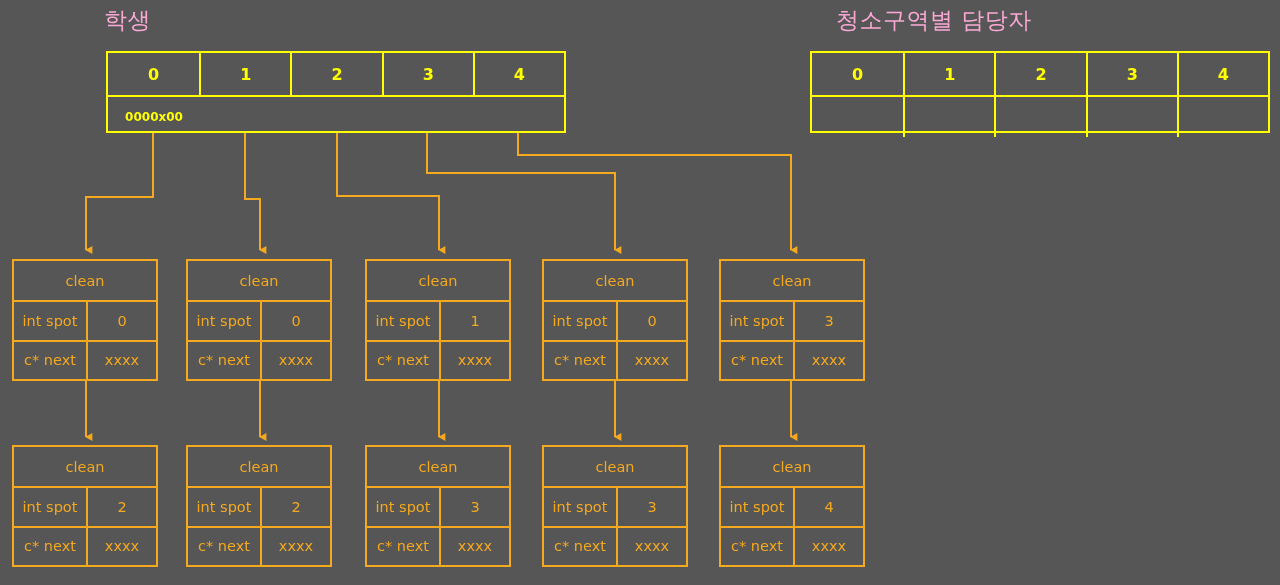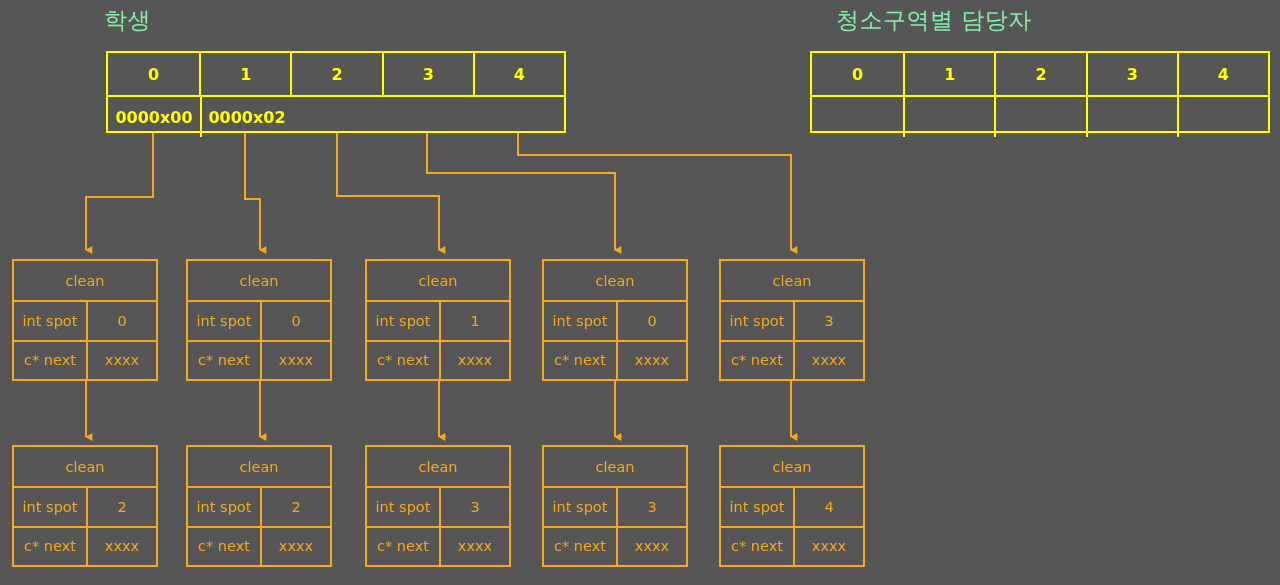--- a/index.html
+++ b/index.html
@@ -8,21 +8,21 @@
     background:#565656;
     font-family:"DejaVu Sans","Liberation Sans",sans-serif;
     overflow:hidden;
     position:relative;
   }
   #stage{position:absolute;left:0;top:0;width:1280px;height:585px;}
 
   
   .title{
     position:absolute;
-    color:#86efac;
+    color:#f9a8d4;
     font-size:23px;
     font-weight:400;
     letter-spacing:0.5px;
     white-space:nowrap;
     line-height:1;
   }
   #title-students{left:104px;top:9px;}
   #title-zones{left:836px;top:9px;}
 
   
@@ -39,21 +39,21 @@
   .array-cell{
     box-sizing:border-box;
     display:flex;align-items:center;justify-content:center;
     color:#ffff00;
     font-weight:bold;
     border-left:2px solid #ffff00;
     white-space:nowrap;
   }
   .array-cell:first-child{border-left:none;}
   .array-row.hdr .array-cell{font-size:16px;}
-  .array-row.val .array-cell{font-size:16px;}
+  .array-row.val .array-cell{font-size:12px;}
 
   #array-students{left:106px;top:51px;width:460px;height:82px;}
   #array-students .array-cell{width:92px;}
   #array-zones{left:810px;top:51px;width:460px;height:82px;}
   #array-zones .array-cell{width:92px;}
 
   
   .node{
     position:absolute;
     width:146px;height:122px;
@@ -103,21 +103,20 @@
   <div class="array" id="array-students">
     <div class="array-row hdr">
       <div class="array-cell">0</div>
       <div class="array-cell">1</div>
       <div class="array-cell">2</div>
       <div class="array-cell">3</div>
       <div class="array-cell">4</div>
     </div>
     <div class="array-row val">
       <div class="array-cell">0000x00</div>
-      <div class="array-cell">0000x02</div>
     </div>
   </div>
 
   <div class="array" id="array-zones">
     <div class="array-row hdr">
       <div class="array-cell">0</div>
       <div class="array-cell">1</div>
       <div class="array-cell">2</div>
       <div class="array-cell">3</div>
       <div class="array-cell">4</div>

